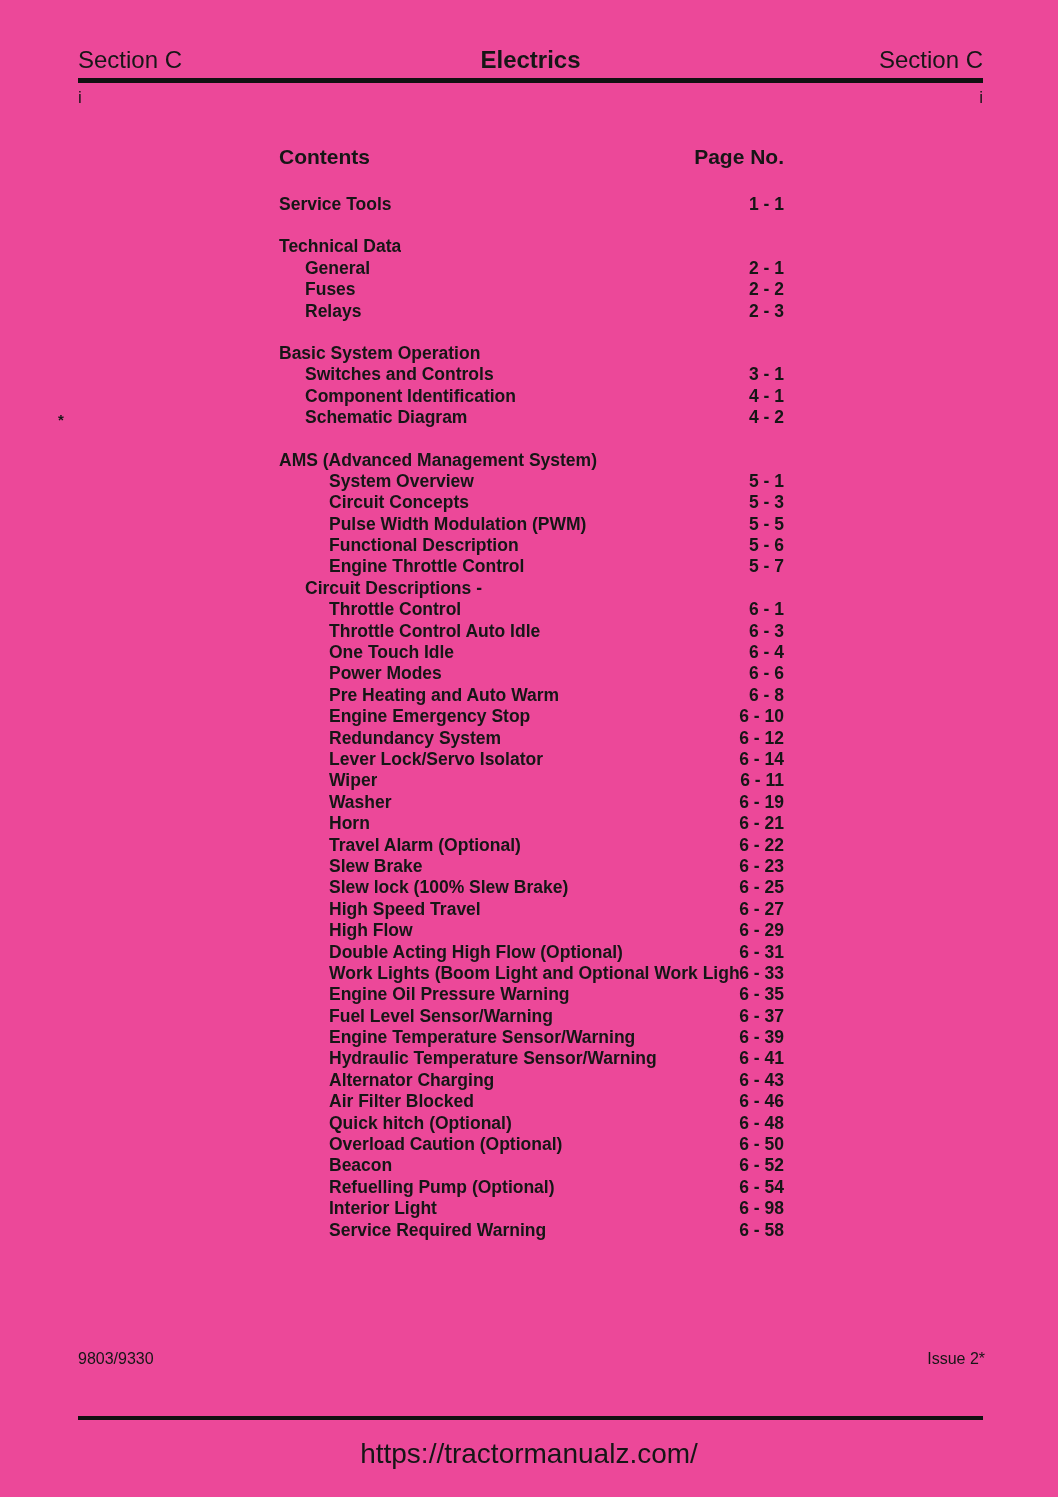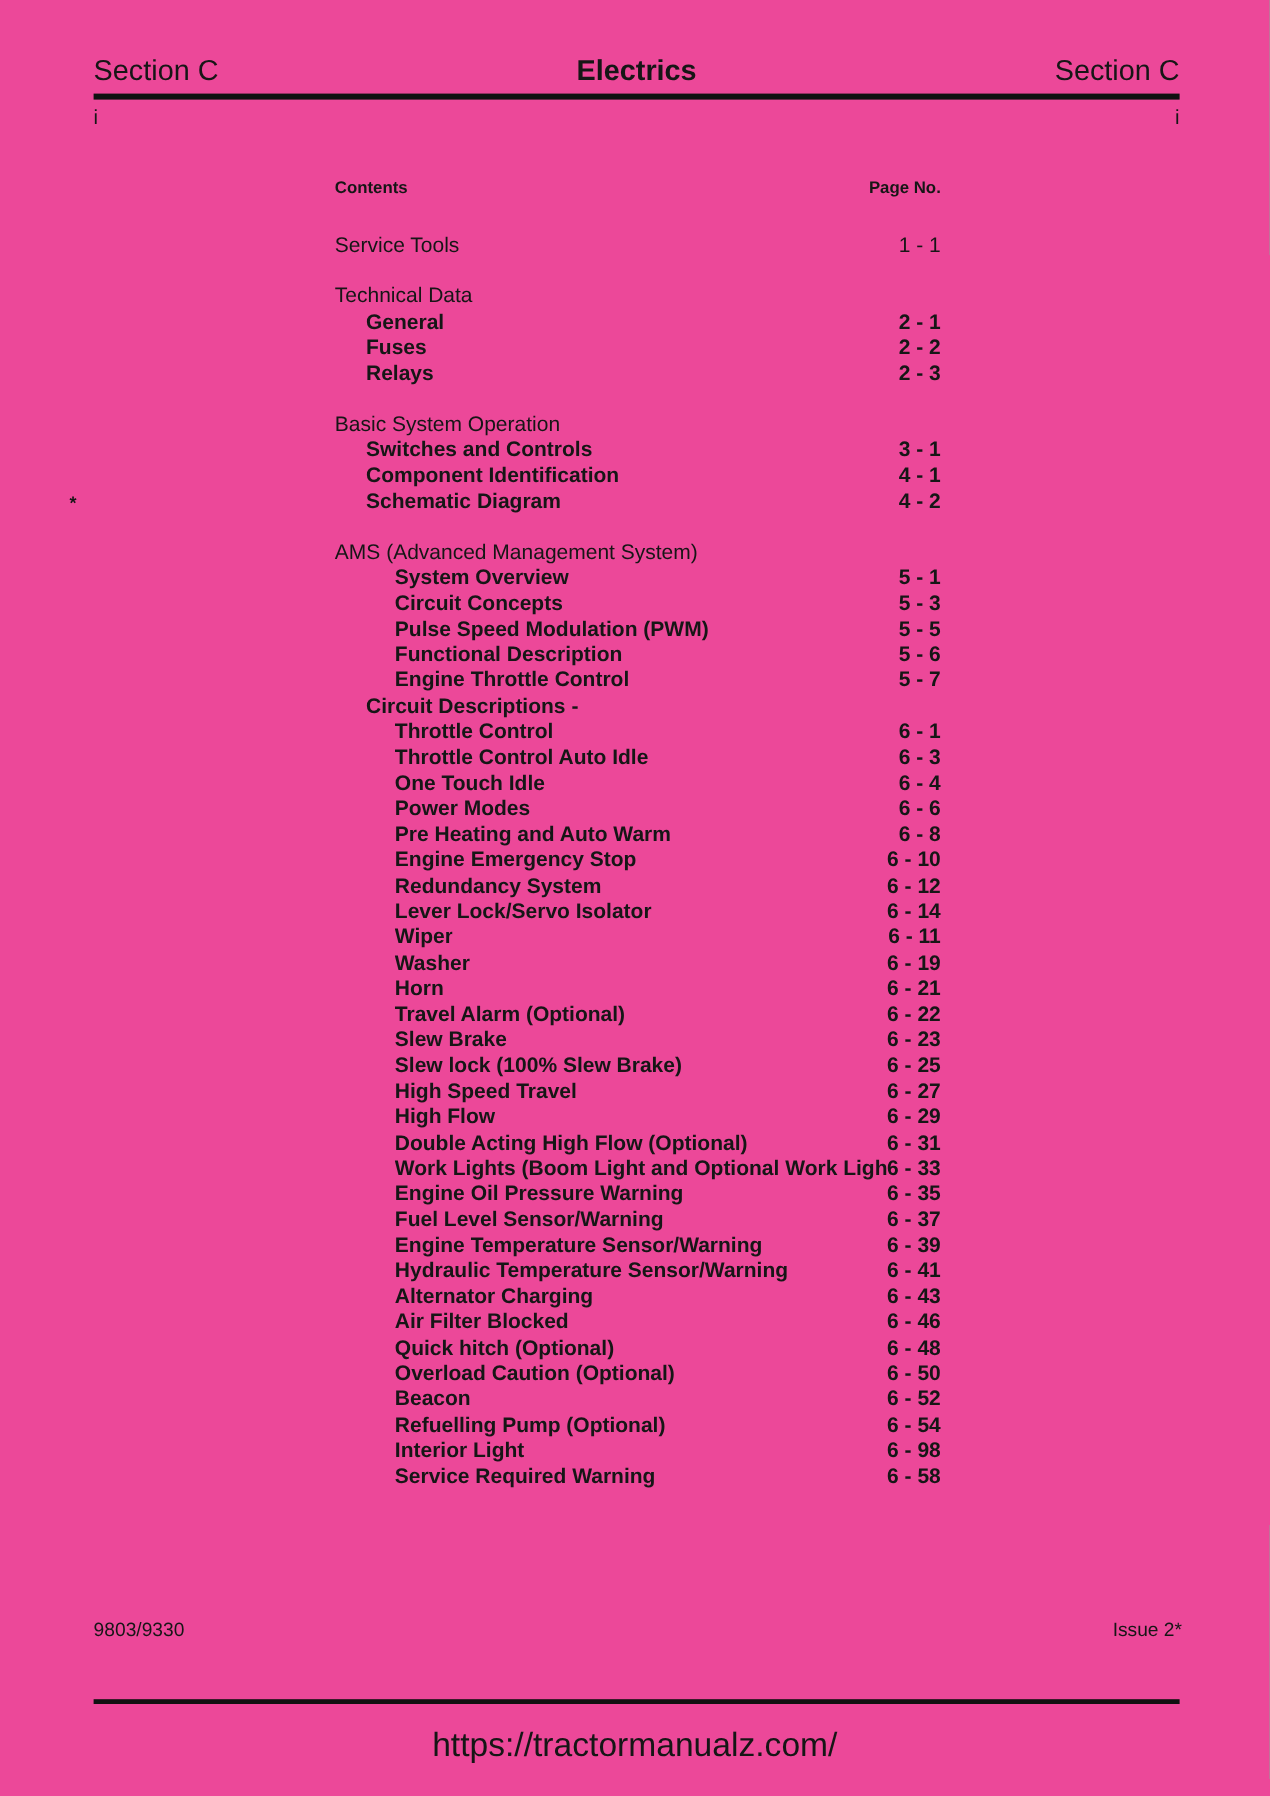--- a/index.html
+++ b/index.html
@@ -27,33 +27,33 @@
     position:absolute;left:78px;right:75px;top:88px;
     display:flex;justify-content:space-between;
     font-size:17px;line-height:20px;
   }
   
   .contents{
     position:absolute;left:279px;top:144px;width:505px;
   }
   .contents-title-row{
     display:flex;justify-content:space-between;align-items:center;
-    font-size:14px;font-weight:bold;line-height:25px;
+    font-size:21px;font-weight:bold;line-height:25px;
     margin-bottom:25px;
   }
   .toc-section{margin-top:21px;}
   .toc-section:first-child{margin-top:0;}
   .toc-row{
     position:relative;
     display:flex;justify-content:space-between;align-items:baseline;
     font-size:17.5px;line-height:21.4px;height:21.4px;
     white-space:nowrap;
     font-weight:bold;
   }
-  .toc-row.bold{font-weight:normal;}
+  .toc-row.bold{font-weight:bold;}
   .toc-row.indent-1{margin-left:26px;}
   .toc-row.indent-2{margin-left:50px;}
   .toc-label{flex:0 1 auto;overflow:hidden;}
   .toc-page{flex:0 0 auto;text-align:right;}
   .star{
     position:absolute;
     font-size:15px;
     top:2px;
   }
   
@@ -145,21 +145,21 @@
           </div>
           <div class="toc-row indent-2">
             <span class="toc-label">System Overview</span>
             <span class="toc-page">5 - 1</span>
           </div>
           <div class="toc-row indent-2">
             <span class="toc-label">Circuit Concepts</span>
             <span class="toc-page">5 - 3</span>
           </div>
           <div class="toc-row indent-2">
-            <span class="toc-label">Pulse Speed Modulation (PWM)</span>
+            <span class="toc-label">Pulse Width Modulation (PWM)</span>
             <span class="toc-page">5 - 5</span>
           </div>
           <div class="toc-row indent-2">
             <span class="toc-label">Functional Description</span>
             <span class="toc-page">5 - 6</span>
           </div>
           <div class="toc-row indent-2">
             <span class="toc-label">Engine Throttle Control</span>
             <span class="toc-page">5 - 7</span>
           </div>

